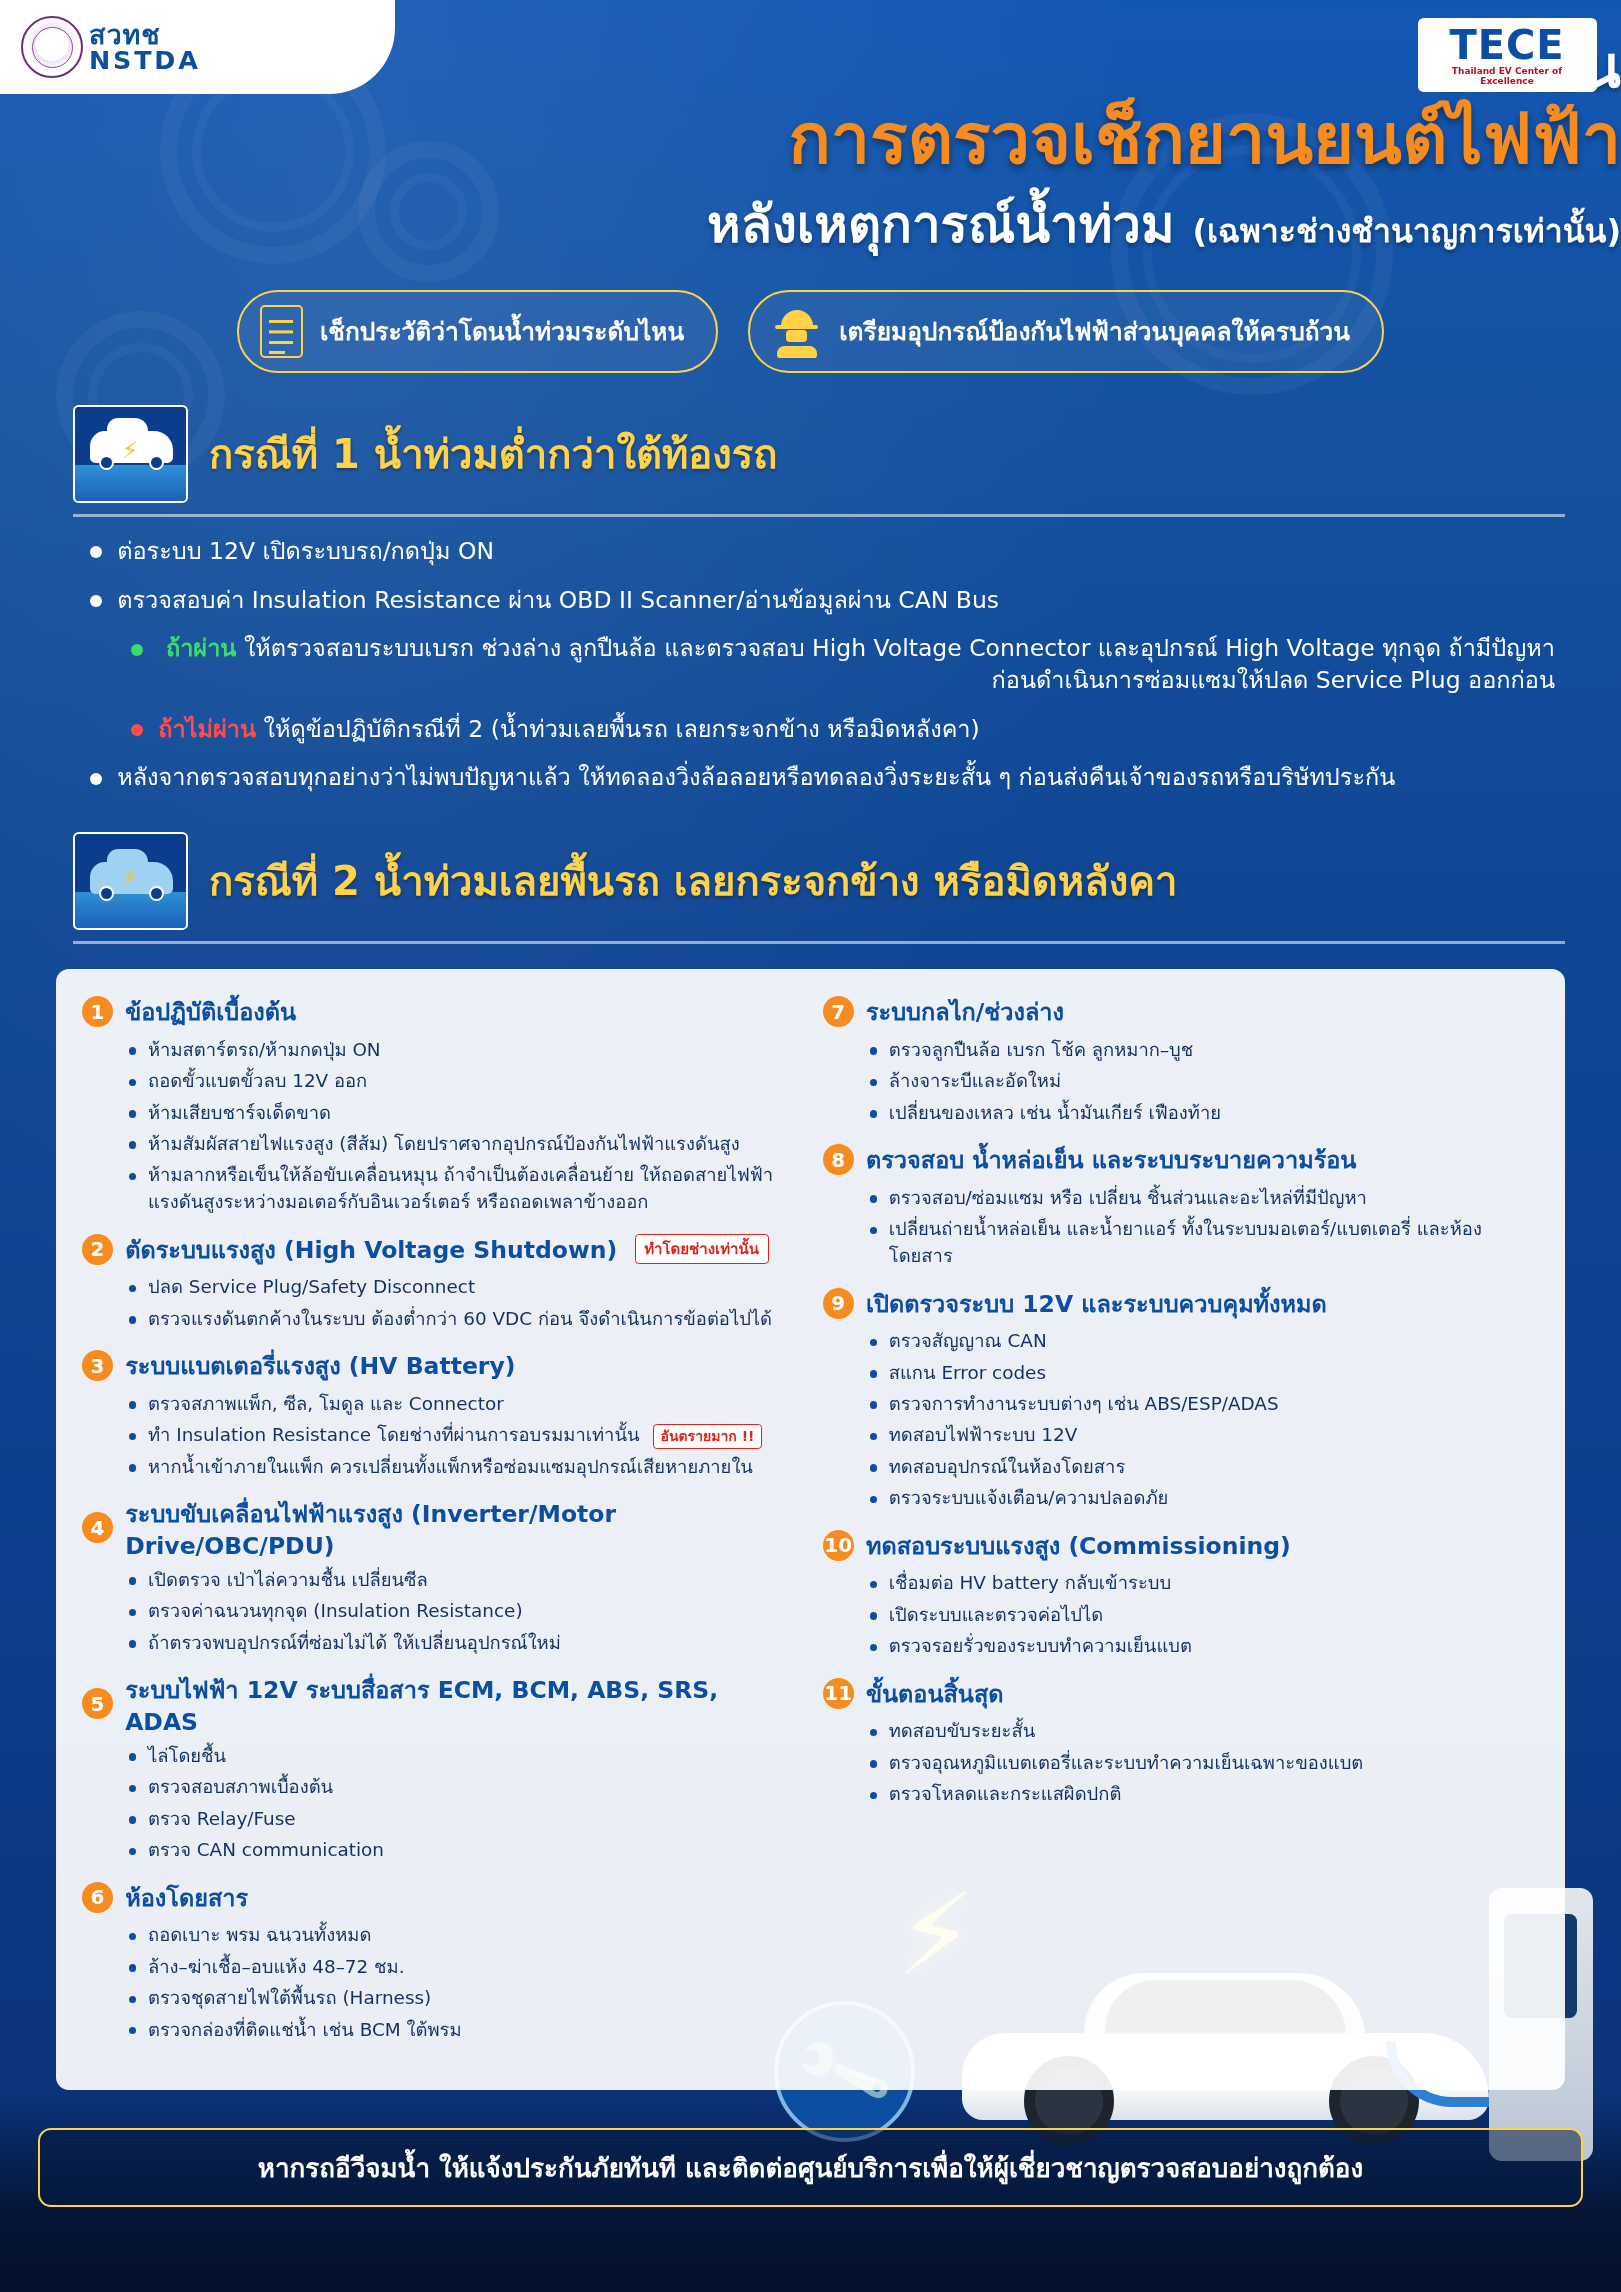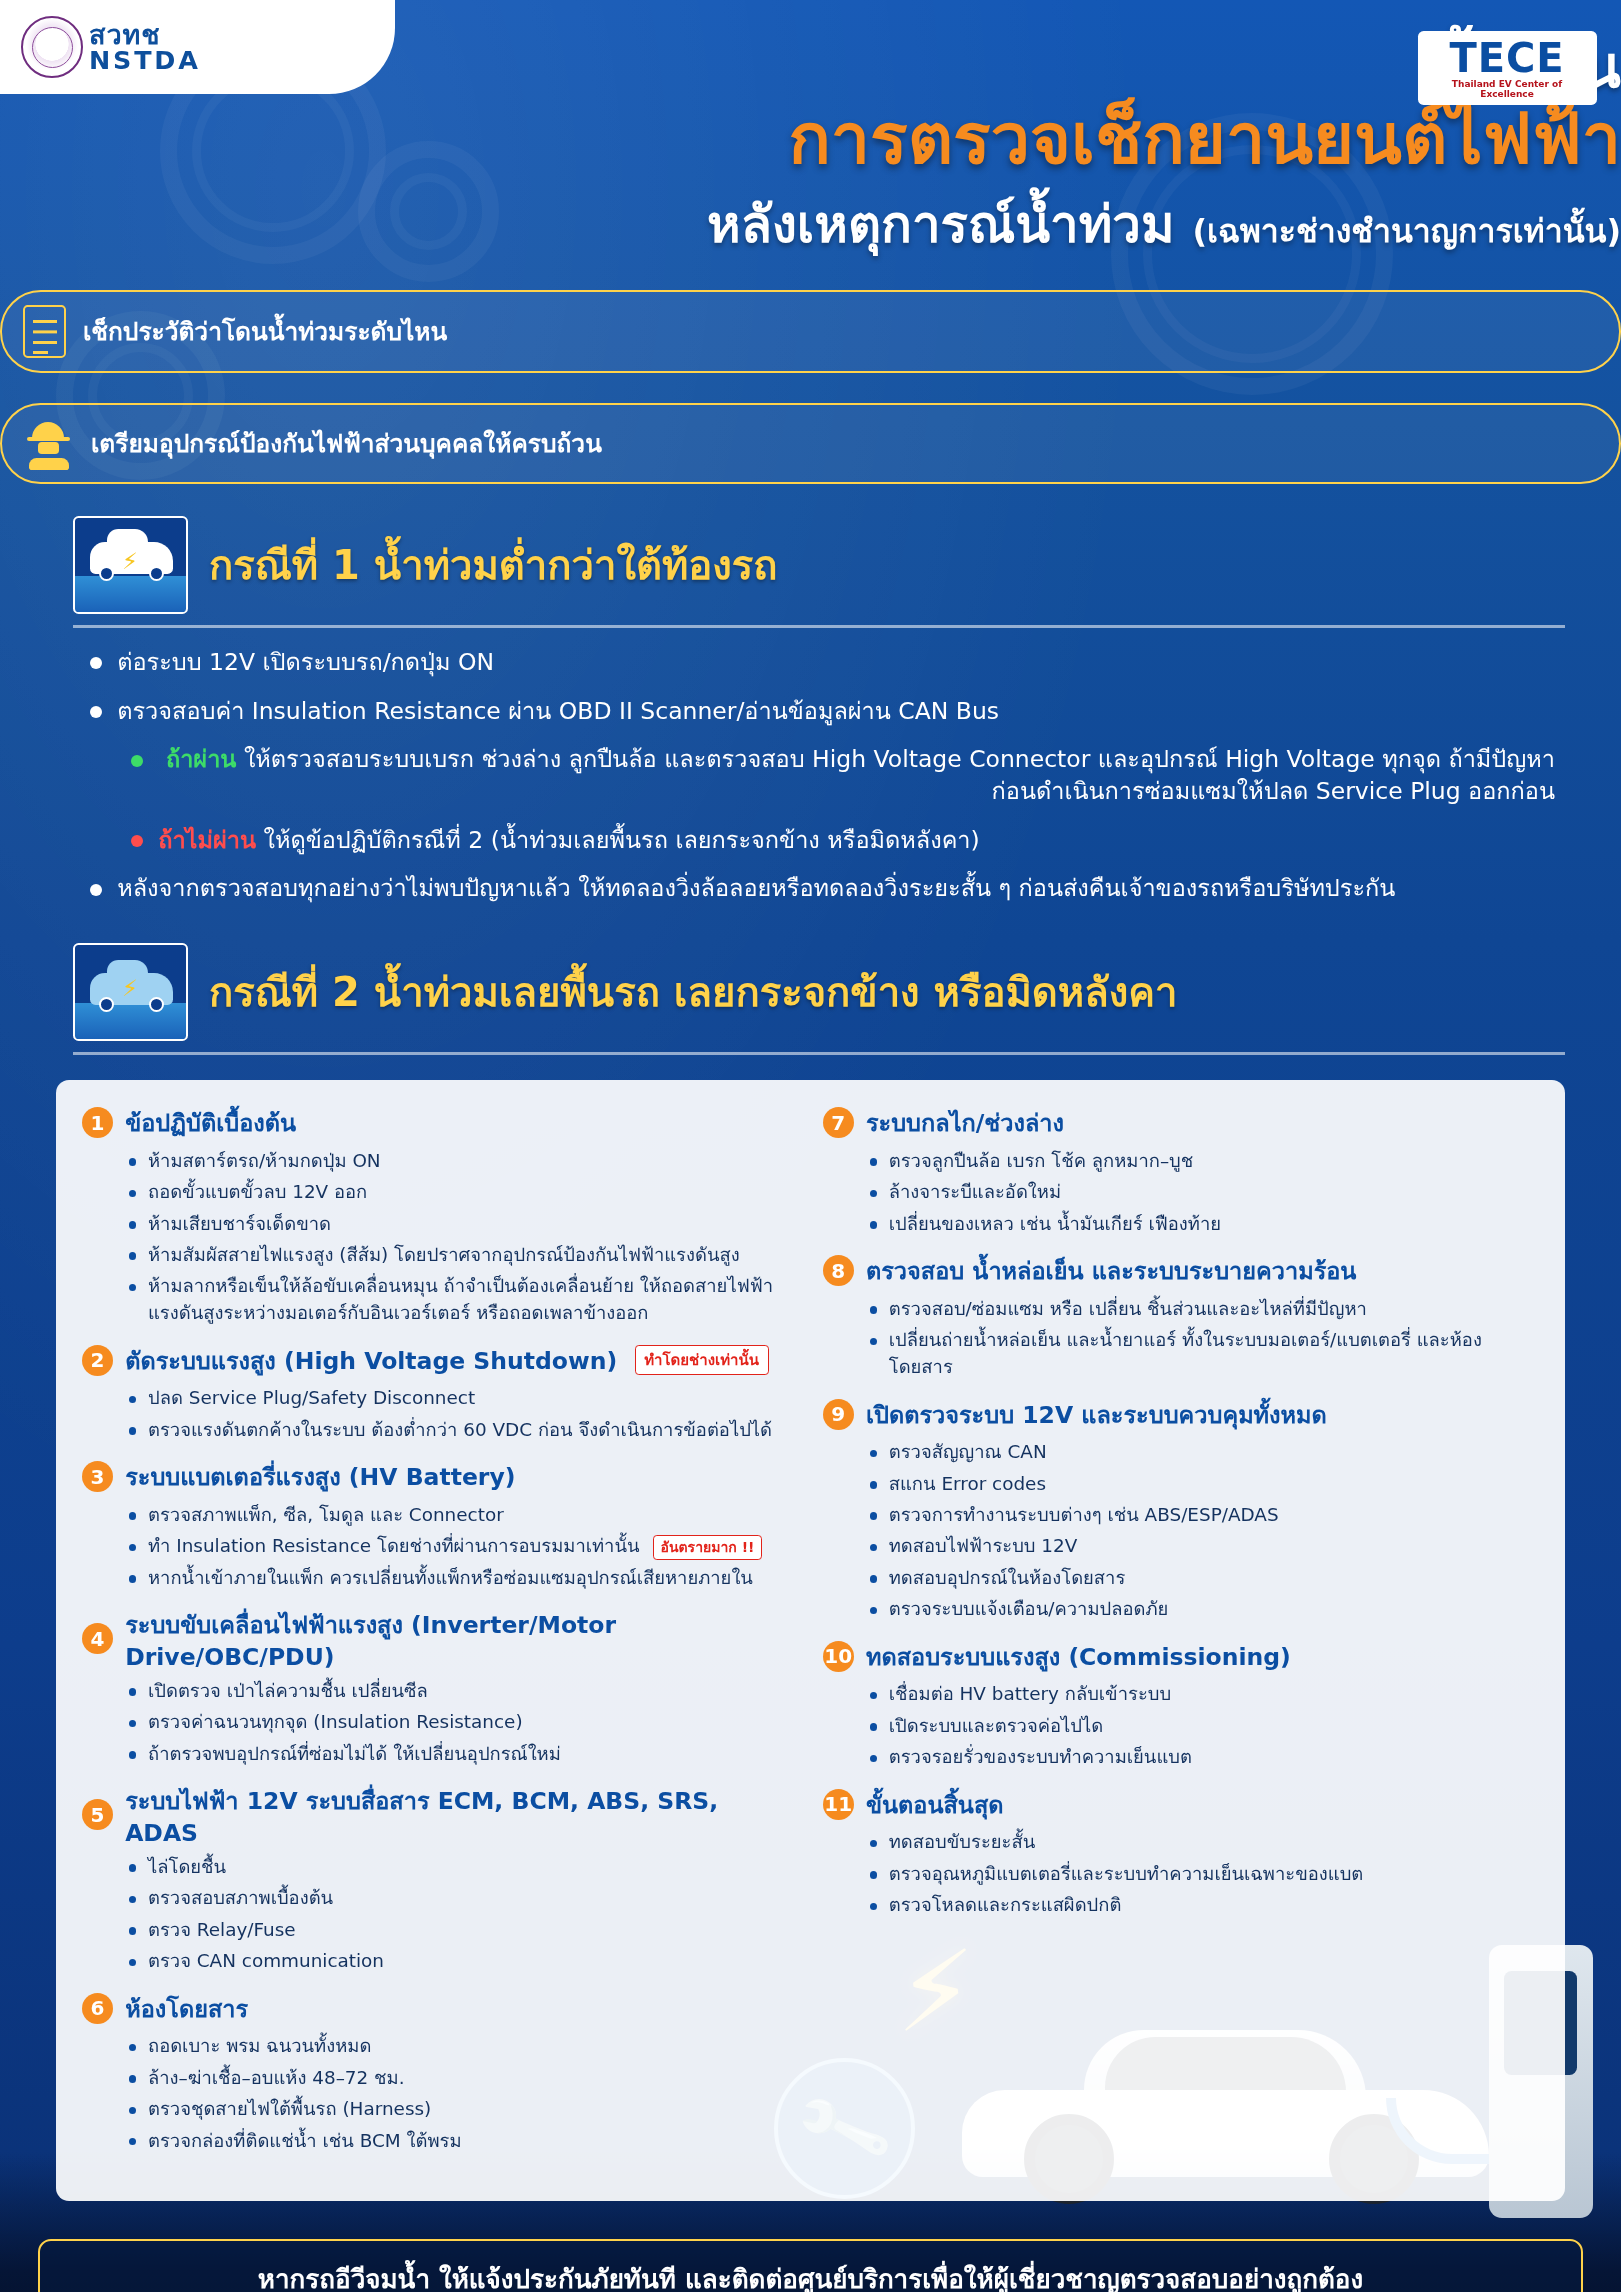--- a/index.html
+++ b/index.html
@@ -69,21 +69,21 @@
   }
   .nstda-text {
     color: #0e4f9c;
     line-height: 1;
   }
   .nstda-th { font-size: 27px; font-weight: bold; letter-spacing: 0.9px; }
   .nstda-en { font-size: 25.4px; font-weight: bold; letter-spacing: 2.8px; color:#0e4f9c; }
 
   .logo-tece {
     position: absolute;
-    right: 24.5px; top: 31px;
+    right: 24.5px; top: 18px;
     width: 179px;
     background: #fff;
     border-radius: 5.6px;
     padding: 7.5px 9.4px 5.6px;
     text-align: center;
     z-index: 5;
   }
   .tece-main {
     font-size: 40px;
     font-weight: bold;
@@ -125,21 +125,20 @@
   .t-line3 .small { font-size: 32px; }
 
   
   .pill-row {
     display: flex;
     justify-content: center;
     gap: 30px;
     margin-top: 26px;
     position: relative;
     z-index: 3;
-    flex-direction: column;
   }
   .pill {
     display: flex;
     align-items: center;
     gap: 17px;
     border: 2.8px solid #ffd24a;
     border-radius: 41px;
     padding: 13px 32px 13px 21px;
     background: rgba(255,255,255,0.06);
   }

